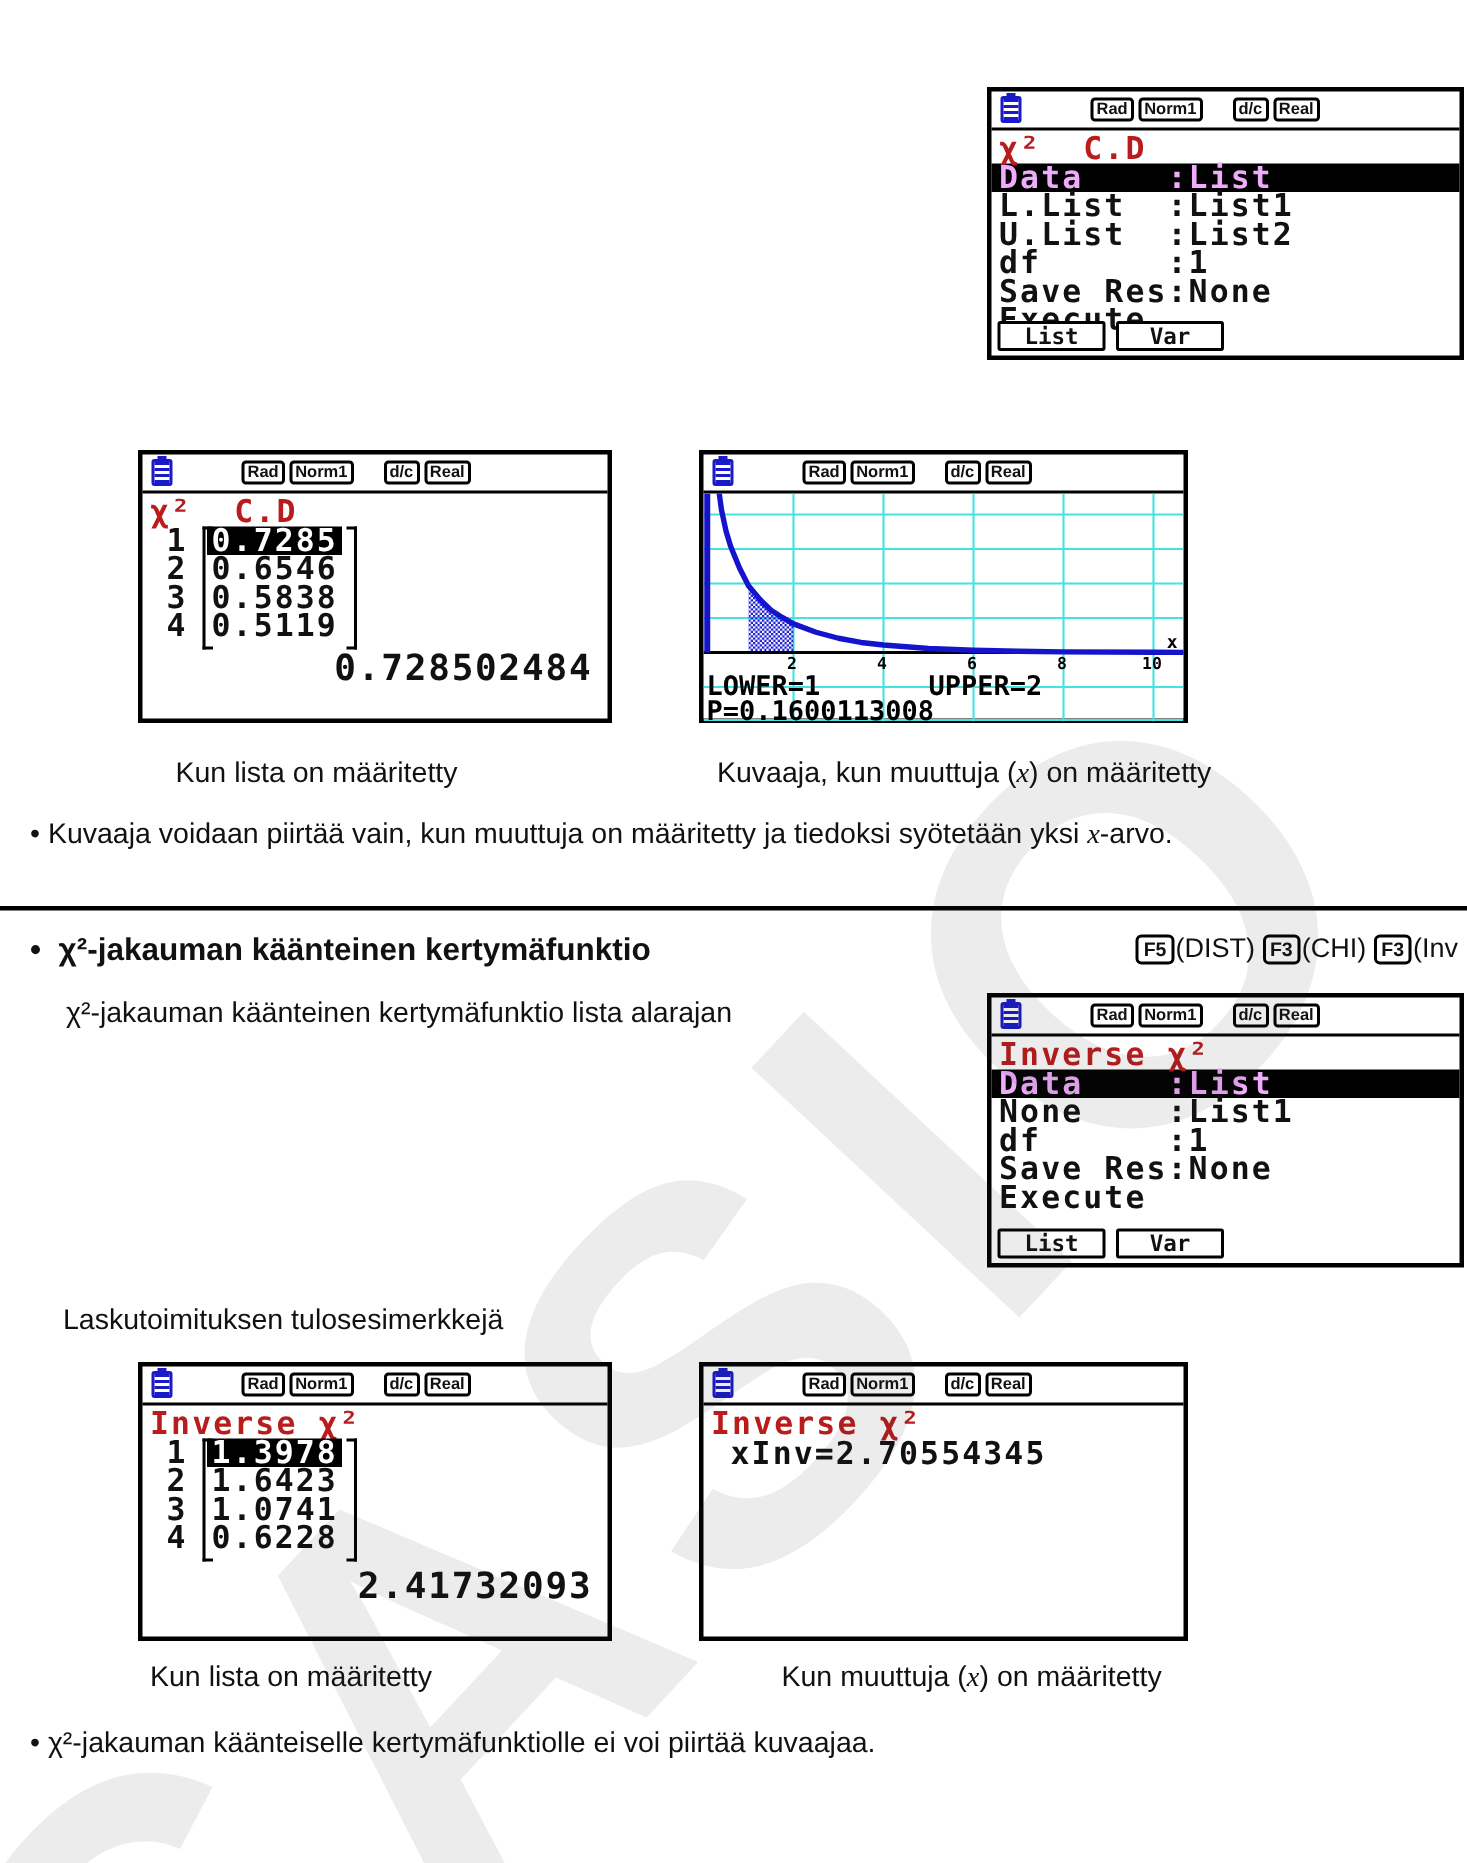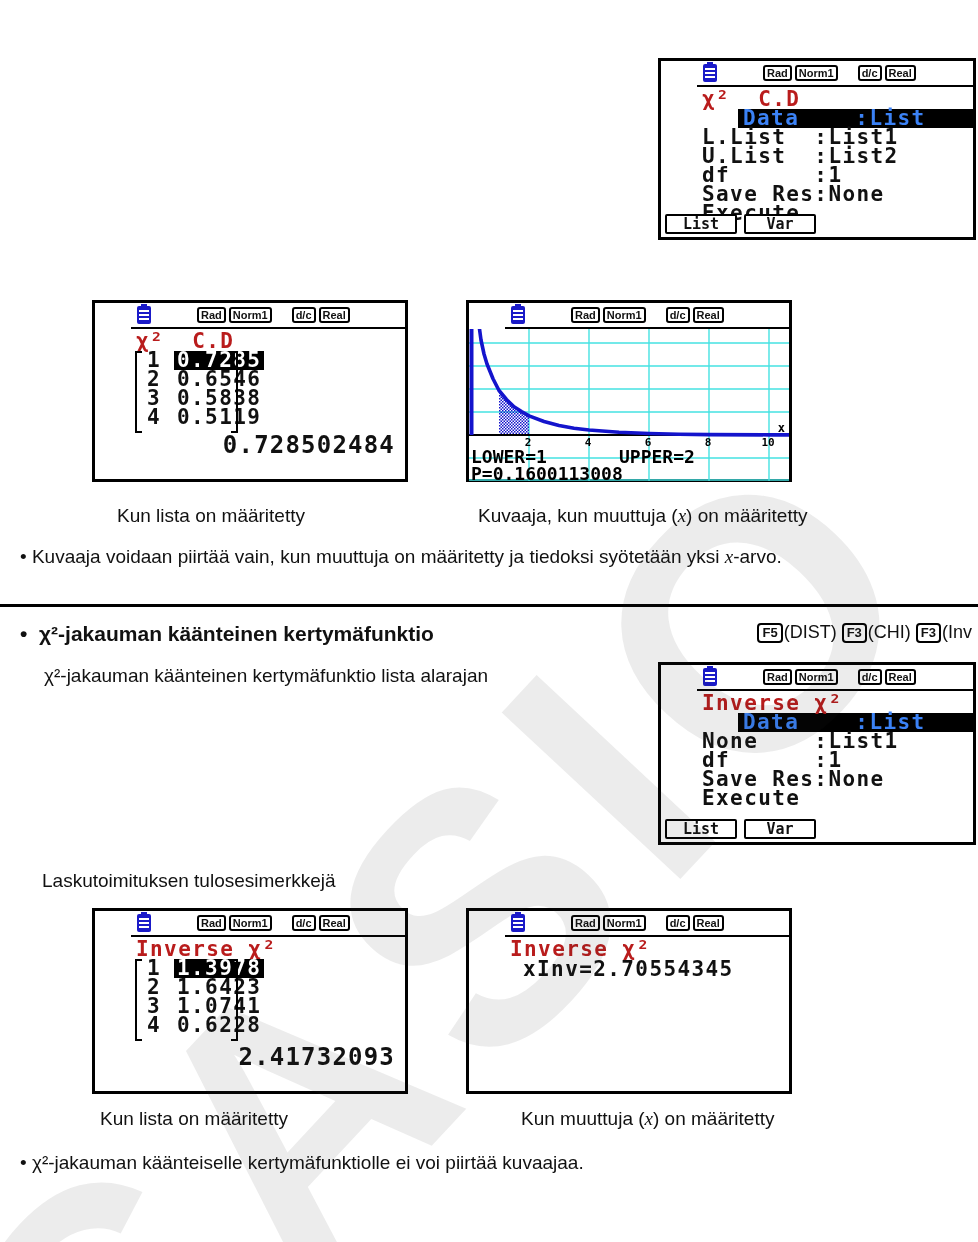--- a/index.html
+++ b/index.html
@@ -6,32 +6,32 @@
   .page{position:relative;width:978px;height:1242px;background:#fff;overflow:hidden;
         font-family:"Liberation Sans",sans-serif;color:#111;}
   .abs{position:absolute;}
   
   .watermark{position:absolute;left:18px;top:1205px;font-size:355px;font-weight:bold;
     letter-spacing:22px;color:rgba(40,40,40,0.09);white-space:nowrap;
     transform:rotate(-47deg);transform-origin:0 50%;z-index:60;pointer-events:none;
     font-family:"Liberation Sans",sans-serif;}
   
   .calc{position:absolute;background:#fff;border:3px solid #000;box-sizing:border-box;
-        font-family:"DejaVu Sans Mono",monospace;font-weight:bold;padding-left:36px;}
+        font-family:"DejaVu Sans Mono",monospace;font-weight:bold;}
   .sbar{position:relative;height:24px;border-bottom:2px solid #000;display:flex;align-items:center;}
   .batt{display:inline-block;width:10px;height:14px;margin-left:6px;border:2px solid #1a1ac8;border-radius:2px;
         background:repeating-linear-gradient(180deg,#1a1ac8 0 2px,#fff 2px 4px);position:relative;}
   .batt::before{content:"";position:absolute;left:2px;top:-4px;width:6px;height:2px;background:#1a1ac8;}
   .mode{border:2px solid #000;border-radius:3px;font-family:"Liberation Sans",sans-serif;
         font-size:11px;font-weight:bold;line-height:12px;padding:0 2px;margin-left:3px;background:#fff;}
   .m-rad{margin-left:46px;} .m-dc{margin-left:20px;}
   .ctitle{color:#b91c1c;font-size:21px;line-height:20px;letter-spacing:1.4px;white-space:pre;
           padding:2px 0 0 5px;}
   .crow{font-size:21px;line-height:19px;letter-spacing:1.4px;white-space:pre;padding-left:5px;}
-  .crow.hl{background:#000;color:#3b82f6;margin-left:41px;}
+  .crow.hl{background:#000;color:#f0abfc;}
   .softkeys{position:absolute;bottom:3px;left:4px;display:flex;gap:7px;}
   .softkey{border:2px solid #000;border-radius:2px;min-width:60px;text-align:center;
            font-size:15px;line-height:16px;padding:0 4px;background:#fff;}
   
   .lrow{display:flex;font-size:21px;line-height:19px;letter-spacing:1.4px;}
   .lnum{width:30px;text-align:right;}
   .lval{margin-left:13px;padding:0 3px;}
   .lval.hl{background:#000;color:#fff;}
   .brkL{position:absolute;left:40px;top:48px;width:5px;height:78px;
         border-left:2px solid #000;border-top:2px solid #000;border-bottom:2px solid #000;}

